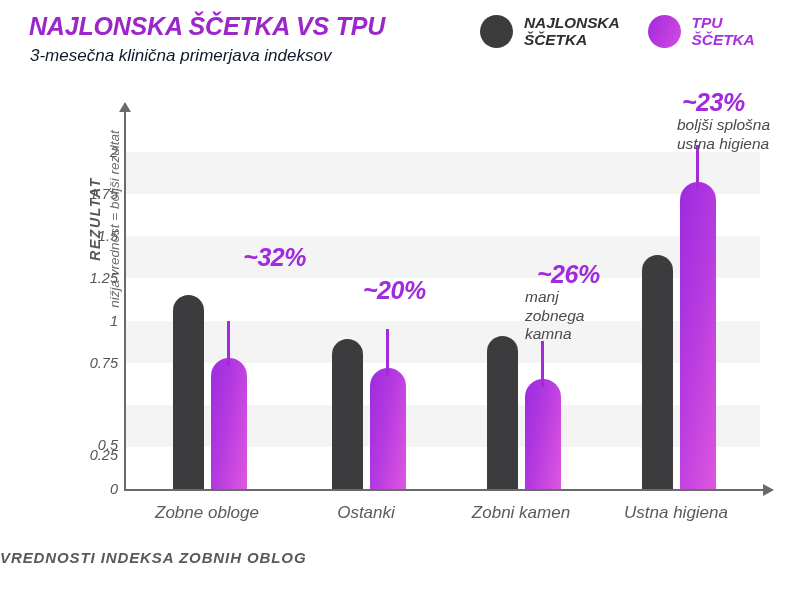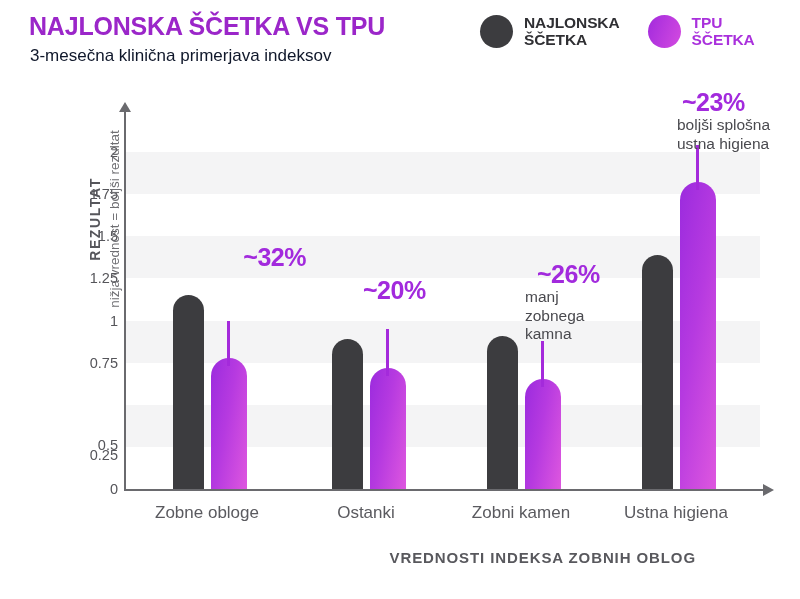--- a/index.html
+++ b/index.html
@@ -2,21 +2,21 @@
 <html><head>
 <meta charset="utf-8">
 <style>
   html,body{margin:0;padding:0;}
   body{
     width:800px;height:599px;background:#ffffff;
     font-family:"Liberation Sans", sans-serif;
     -webkit-font-smoothing:antialiased;
     overflow:hidden;position:relative;
   }
-  #root{position:absolute;inset:0;}
+  #root{position:absolute;inset:0;font-style:italic;}
 
   
   .title{
     position:absolute;left:29px;top:12px;
     font-size:25px;font-weight:bold;letter-spacing:-0.2px;
     color:#9B26C9;white-space:nowrap;
   }
   .subtitle{
     position:absolute;left:30px;top:46px;
     font-size:17px;font-weight:normal;color:#0f172a;white-space:nowrap;
@@ -70,21 +70,21 @@
   .bar.dark{background:#3c3c3f;border-radius:17px 17px 0 0;}
   .bar.purple{background:linear-gradient(100deg,#9B2BDE 0%,#B63AE0 45%,#DE57DF 100%);border-radius:19px 19px 0 0;}
   .whisker{position:absolute;width:3px;background:#A42ADB;}
 
   
   .xcat{
     position:absolute;top:503px;text-align:center;
     font-size:17px;color:#5a5a5f;white-space:nowrap;
   }
   .xaxis-title{
-    position:absolute;top:549px;left:0;width:696px;text-align:right;
+    position:absolute;top:549px;left:0;width:696px;text-align:left;
     font-size:15px;font-weight:bold;letter-spacing:0.9px;color:#58585d;
   }
 
   
   .anno{position:absolute;}
   .anno-pct{font-size:25px;font-weight:bold;color:#A22ADD;letter-spacing:-0.5px;line-height:28px;}
   .anno-desc{font-size:15.5px;color:#4a4a4f;line-height:18.5px;}
   .anno.right{text-align:right;}
   .anno.left{text-align:left;}
 </style>

